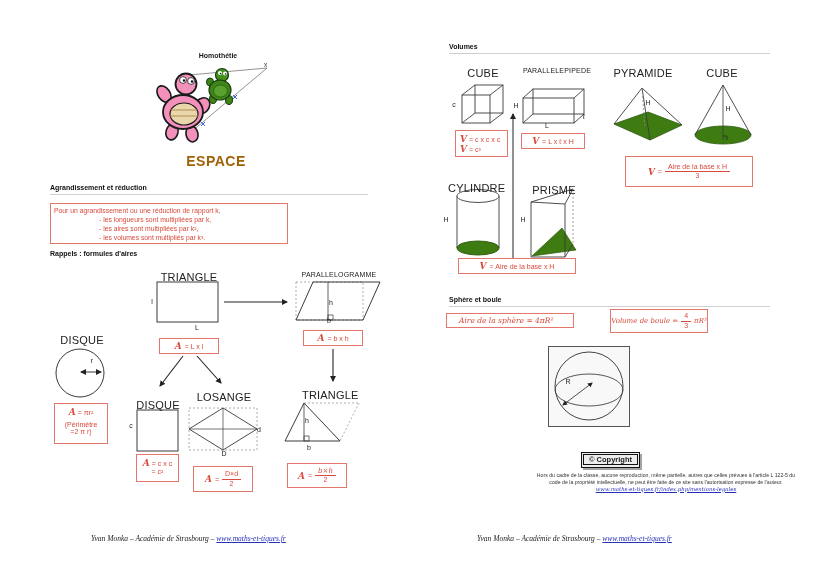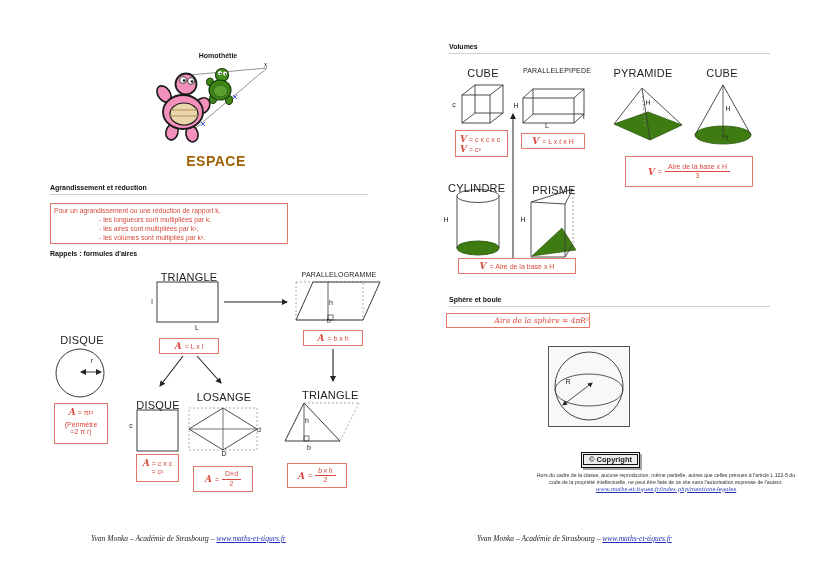--- a/index.html
+++ b/index.html
@@ -280,22 +280,32 @@
   </div>
   <div class="abs rbox" style="left:458px;top:258px;width:118px;height:16px;">
     <div class="fline">
         <span class="script">V</span>
         <span>= Aire de la base x H</span>
       </div>
   </div>
 
   <div class="abs heading rule" style="left:449px;top:296px;width:321px;">Sphère et boule</div>
 
-  <div class="abs rbox" style="left:446px;top:313px;width:144px;height:15px;line-height:14px;padding-left:12px;font-size:7.5px;text-align:right;">
+  <div class="abs rbox" style="left:446px;top:313px;width:128px;height:15px;line-height:14px;padding-left:12px;font-size:7.5px;">
     <span class="it">Aire de la sphère = 4πR²</span>
+  </div>
+  <div class="abs rbox" style="left:610px;top:309px;width:98px;height:24px;">
+    <div class="fline">
+        <span class="it">Volume de boule =</span>
+        <span class="frac">
+          <span class="num">4</span>
+          <span class="den">3</span>
+        </span>
+        <span class="it">πR³</span>
+      </div>
   </div>
 
   <svg class="abs" style="left:548px;top:346px;" width="82" height="81" viewBox="0 0 82 81">
     <defs>
       <marker id="sh" markerWidth="6" markerHeight="6" refX="4" refY="2.5" orient="auto" markerUnits="userSpaceOnUse">
         <path d="M0,0 L5,2.5 L0,5 z" fill="#222"></path>
       </marker>
       <marker id="shr" markerWidth="6" markerHeight="6" refX="4" refY="2.5" orient="auto-start-reverse" markerUnits="userSpaceOnUse">
         <path d="M0,0 L5,2.5 L0,5 z" fill="#222"></path>
       </marker>

